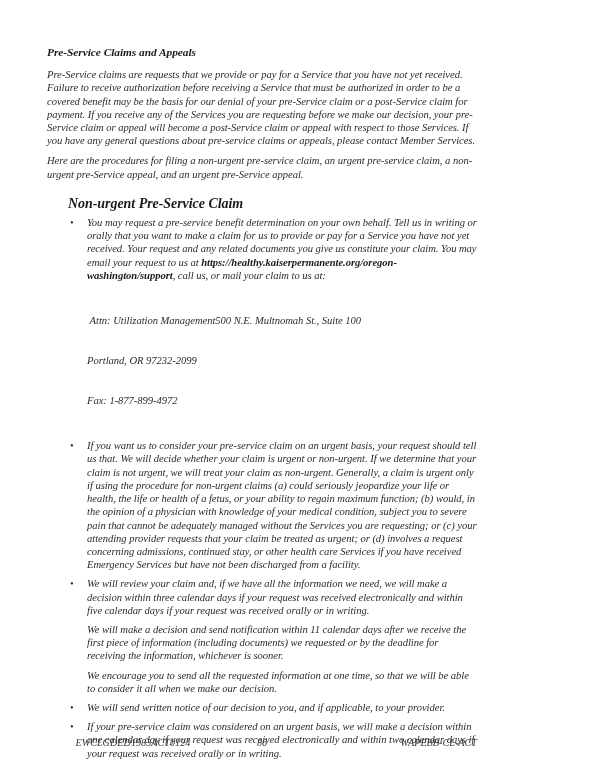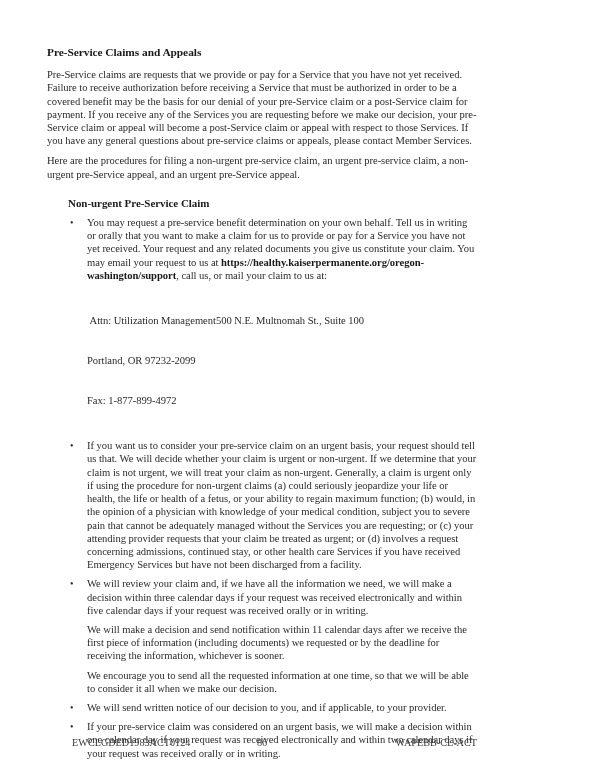--- a/index.html
+++ b/index.html
@@ -4,40 +4,41 @@
 <style>
   html, body { margin: 0; padding: 0; background: #ffffff; }
   .page {
     position: relative;
     width: 524px;
     height: 776px;
     background: #ffffff;
     font-family: "Liberation Serif", serif;
     color: #2b2b2b;
     overflow: hidden;
+    font-style: italic;
   }
   .content {
     position: absolute;
     left: 47px;
     right: 47px;
     top: 46px;
     font-size: 10.6px;
     line-height: 13.2px;
     letter-spacing: -0.05px;
     text-align: left;
   }
   .doc-title {
     font-size: 11.4px;
     font-weight: bold;
     color: #1a1a1a;
     margin: 0 0 9px 0;
   }
   .para { margin: 0 0 7px 0; }
   .subheading {
-    font-size: 11px;
+    font-size: 14px;
     font-weight: bold;
     color: #1a1a1a;
     margin: 16px 0 6px 21px;
   }
   .bullet {
     display: flex;
     margin: 0 0 6px 23px;
   }
   .bullet .marker {
     flex: none;

